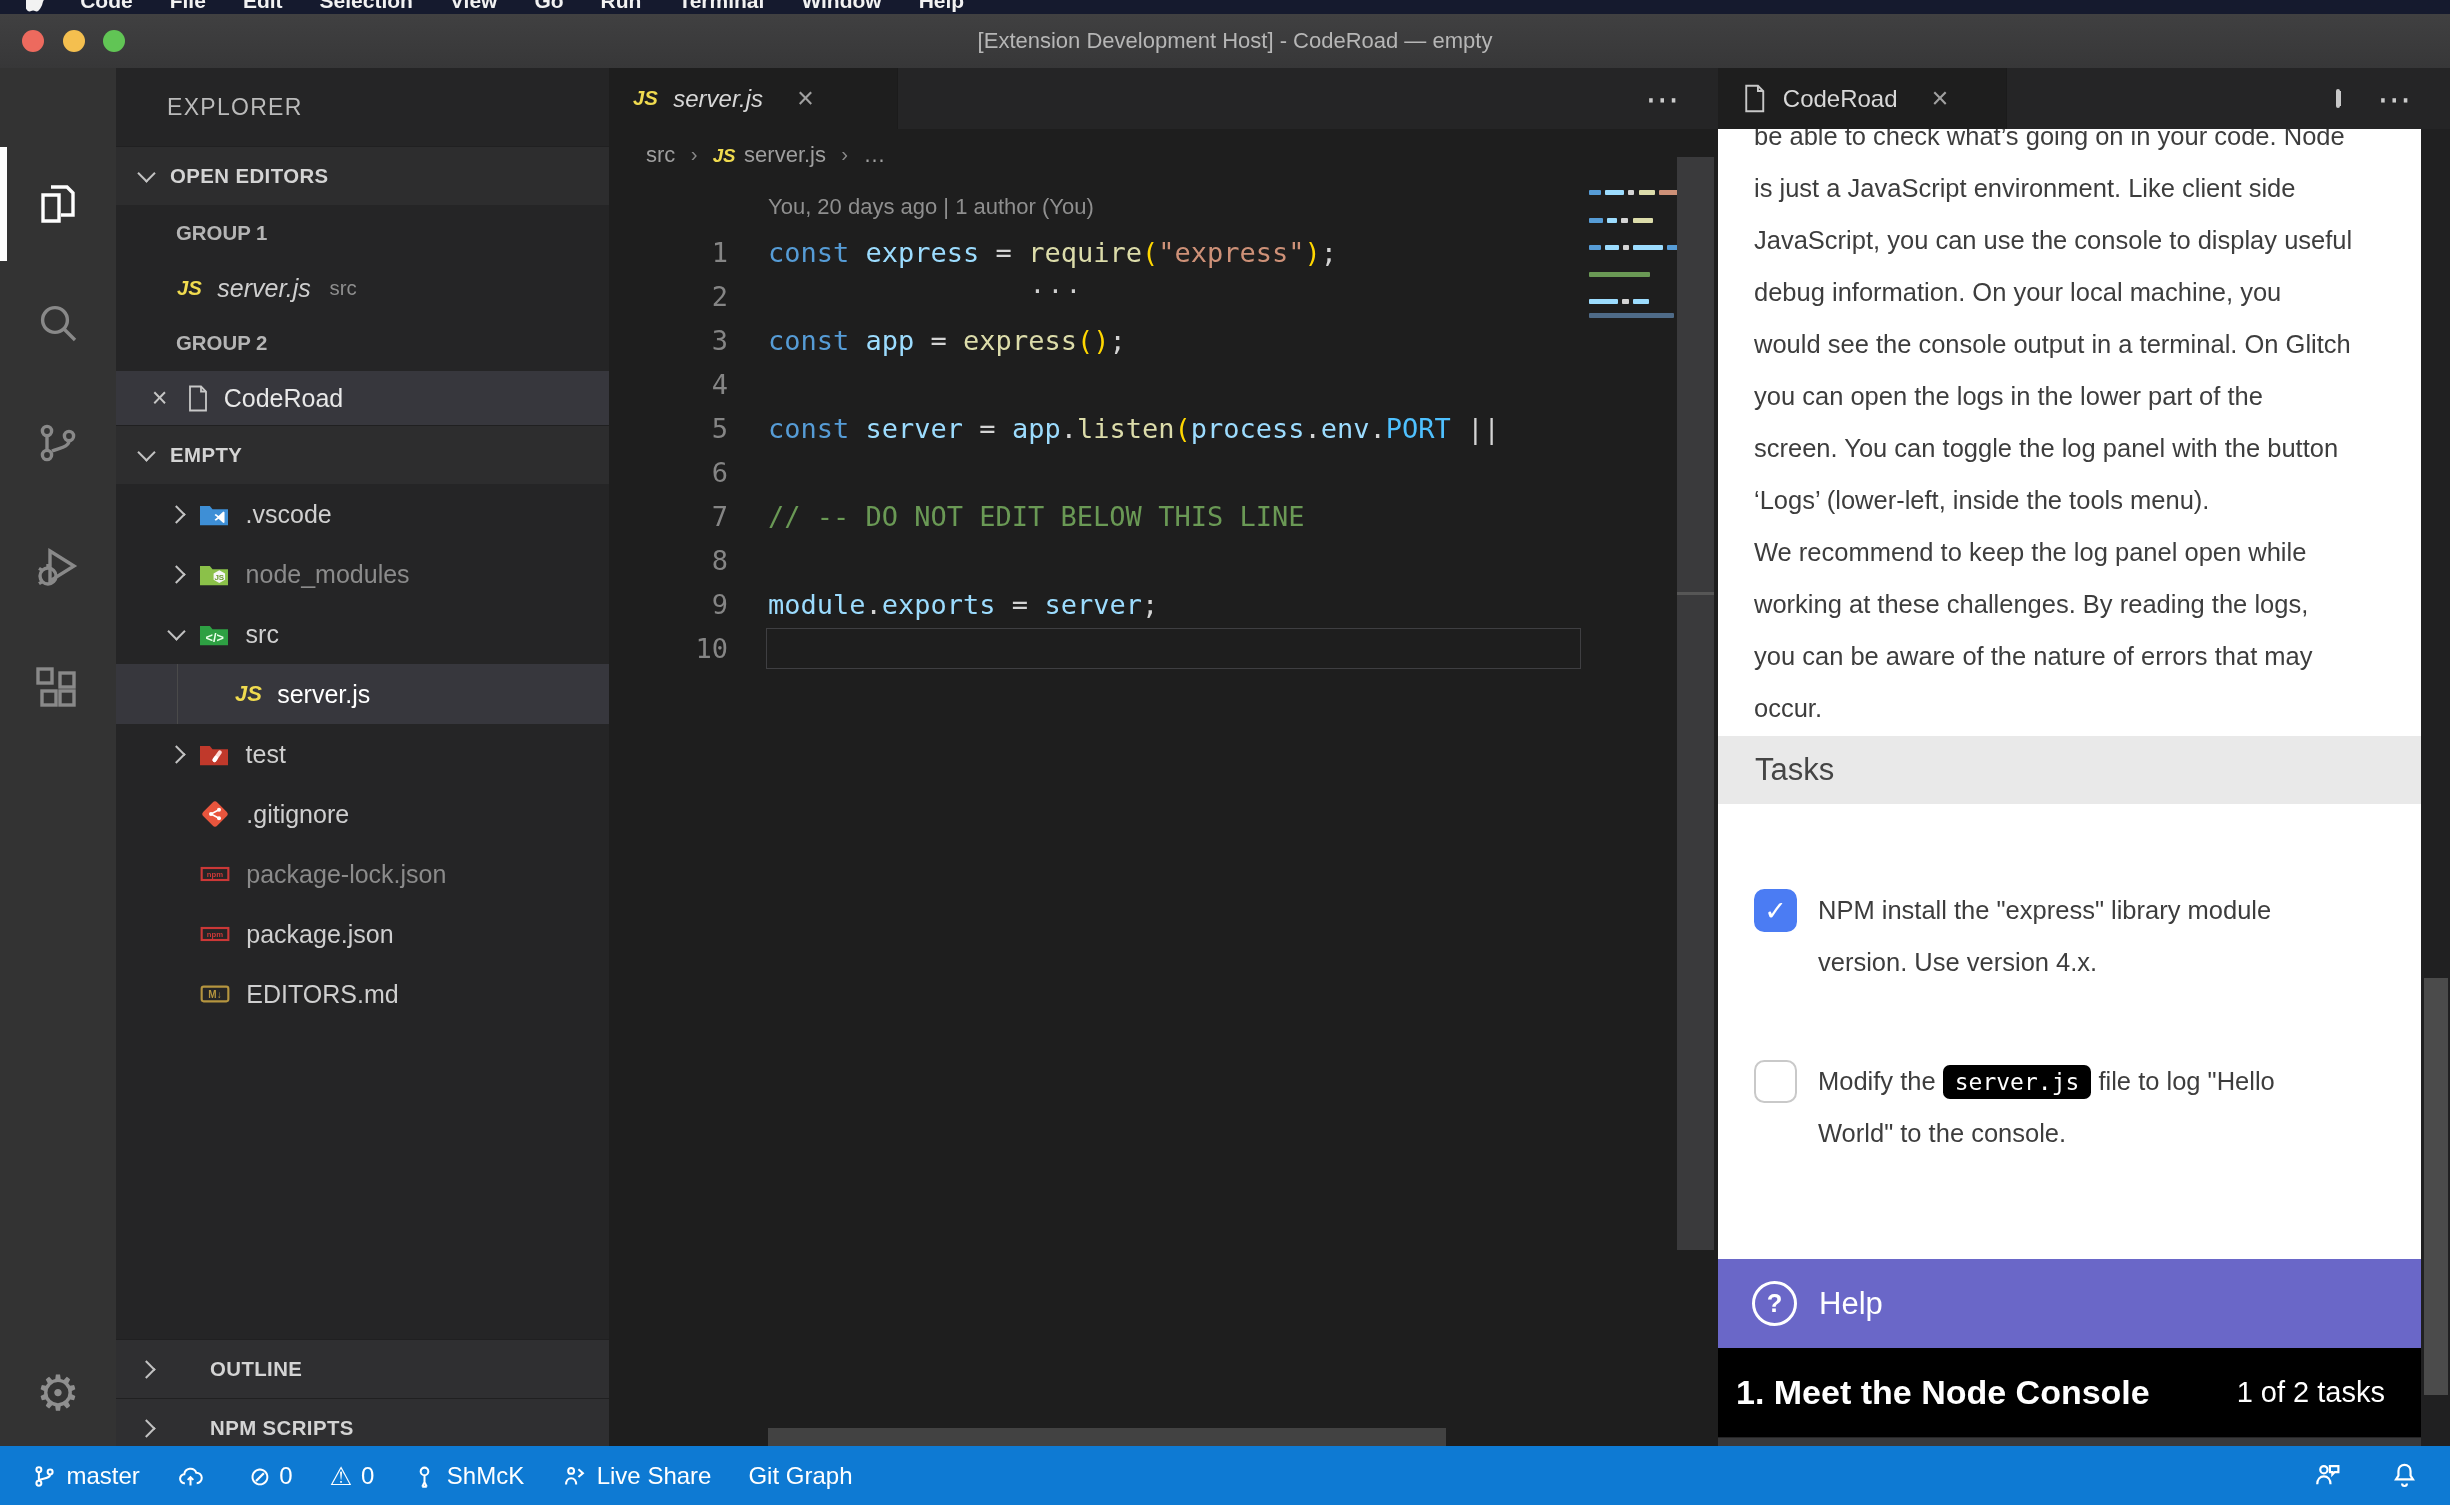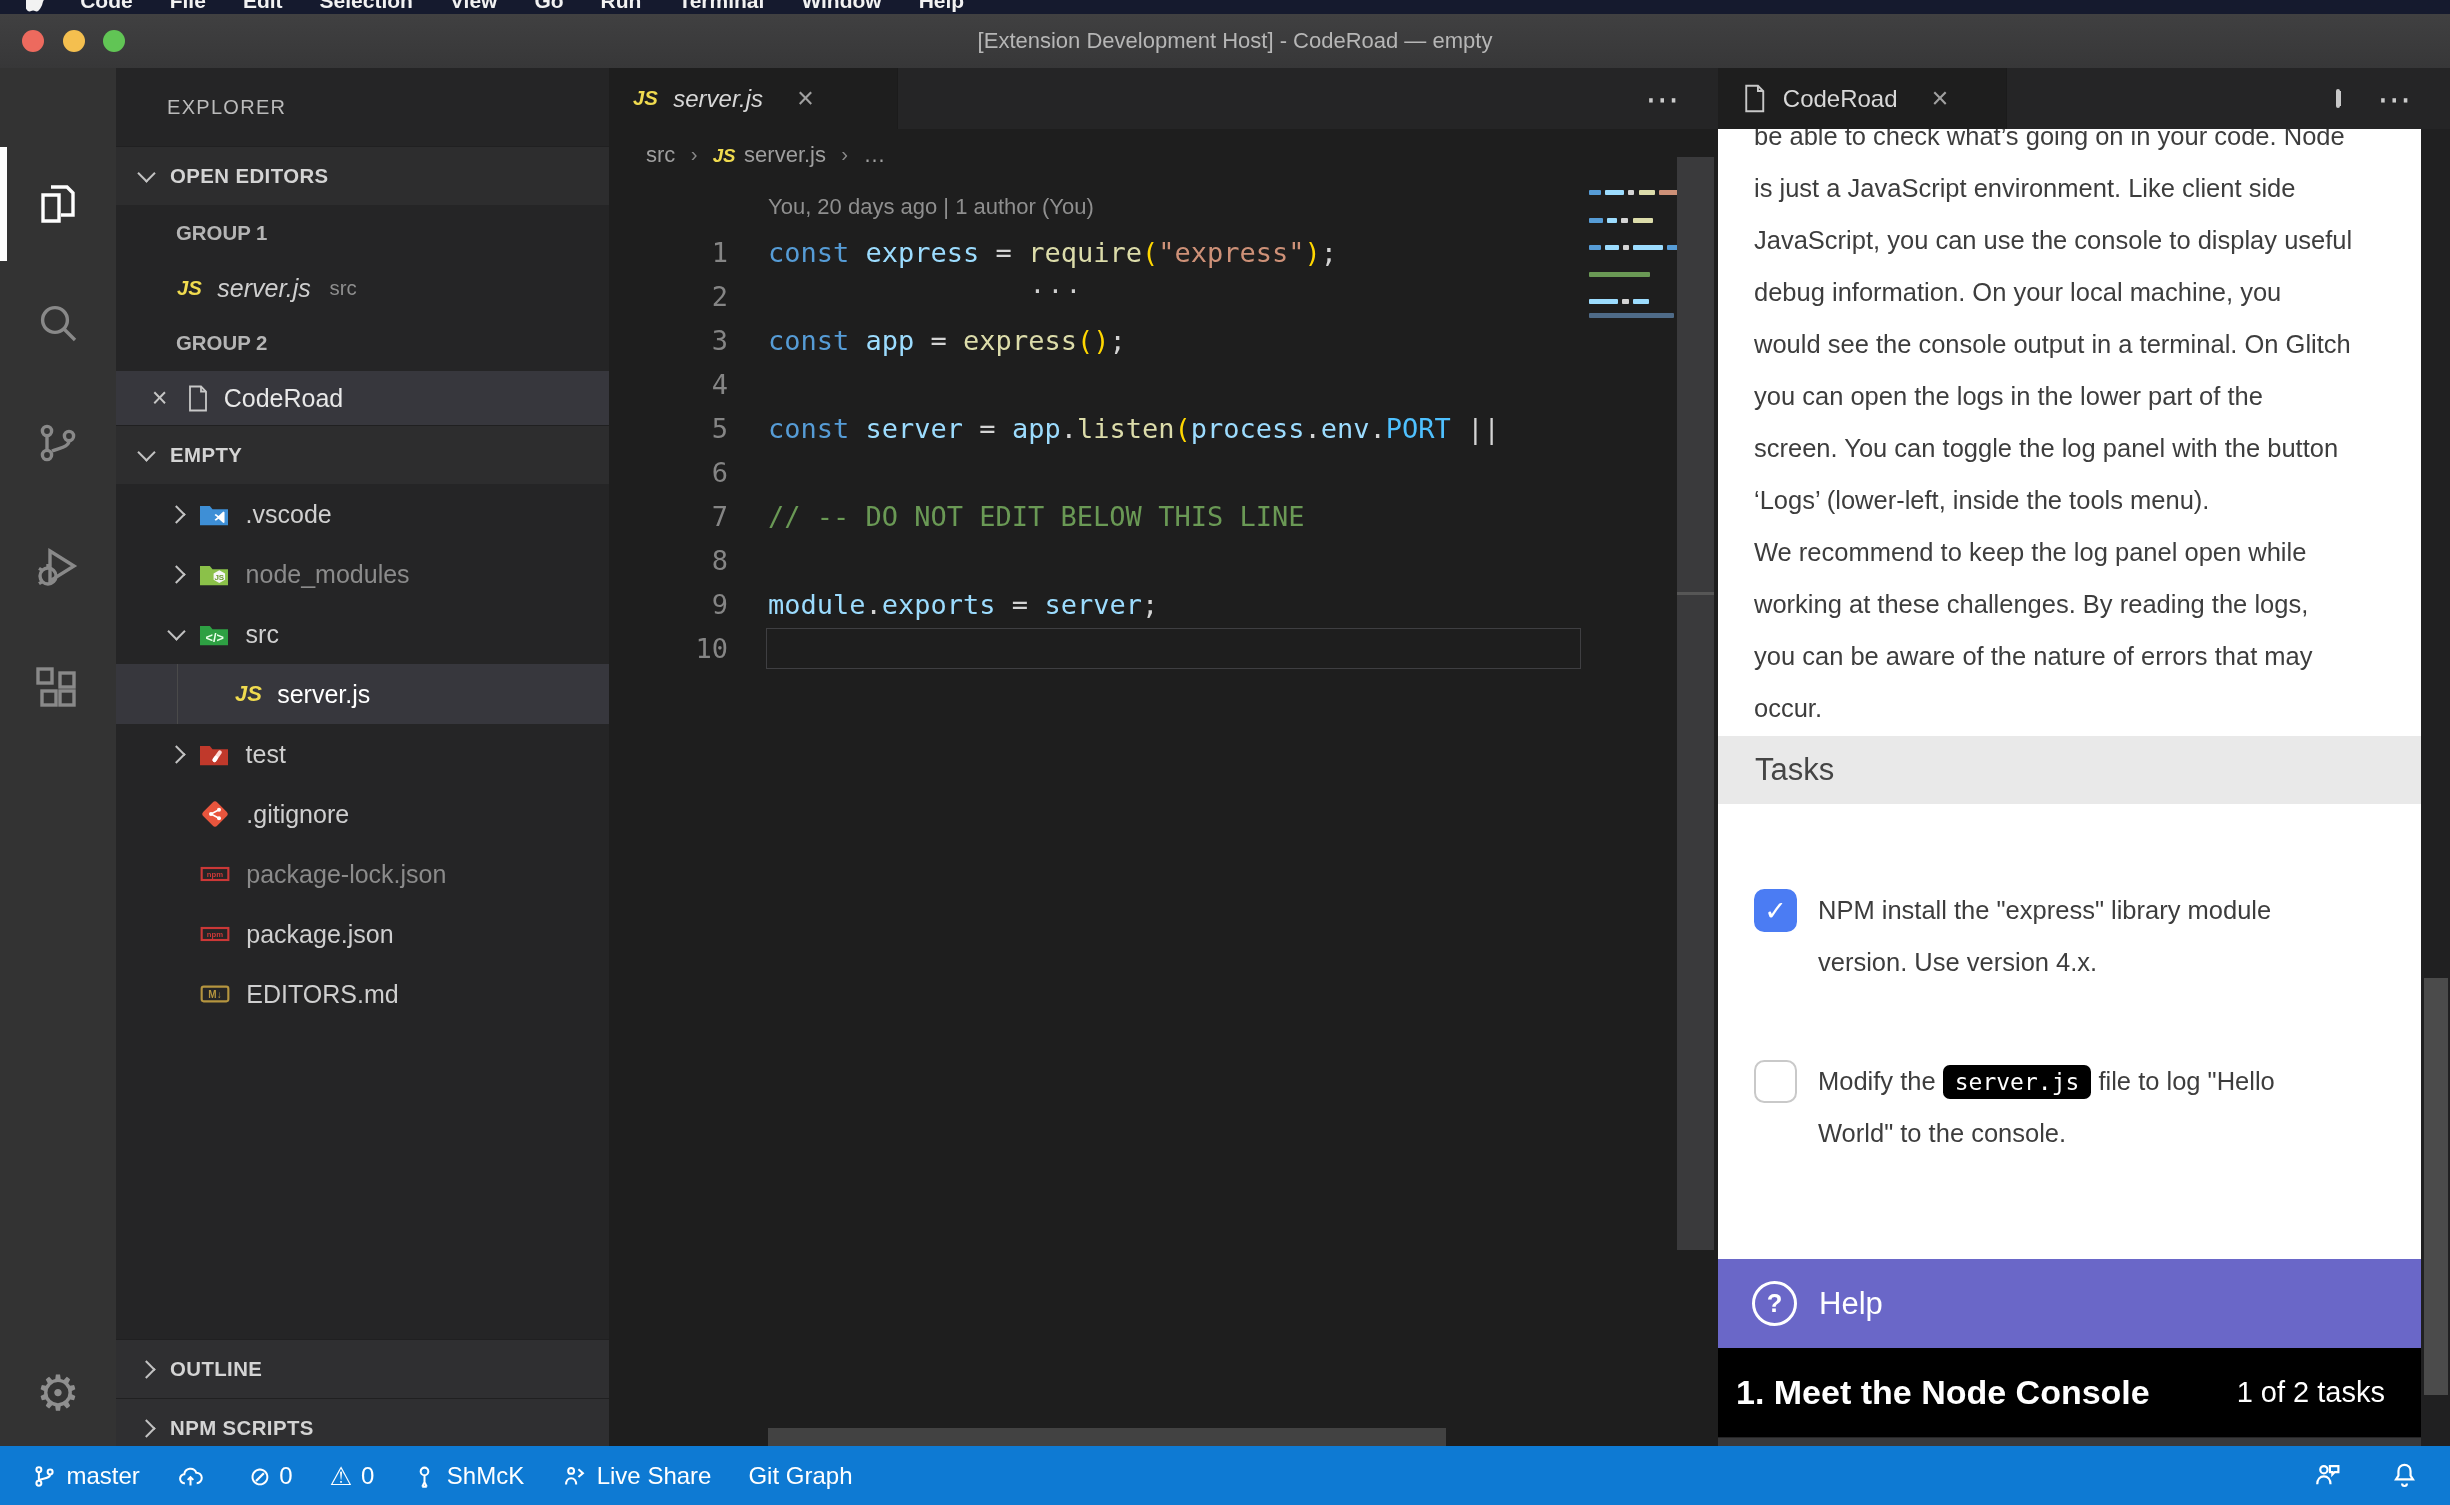--- a/index.html
+++ b/index.html
@@ -25,21 +25,21 @@
   
   .activitybar{position:absolute;left:0;top:68px;width:116px;bottom:49px;background:#333333;}
   .act-item{position:absolute;left:0;width:116px;height:128px;display:flex;align-items:center;justify-content:center;}
   .act-item svg{width:48px;height:48px;stroke:#898989;fill:none;stroke-width:1.7;}
   .act-item.active svg{stroke:#ffffff;}
   .act-item.active::before{content:"";position:absolute;left:0;top:6.8px;bottom:6.8px;width:6.8px;background:#ffffff;}
   .act-gear{position:absolute;left:0;width:116px;height:94px;display:flex;align-items:center;justify-content:center;
             color:#8f8f8f;font-size:49px;}
   
   .sidebar{position:absolute;left:116px;top:68px;width:493px;bottom:49px;background:#252526;border-right:0.9px solid #1b1b1b;}
-  .sb-title{height:78px;line-height:78px;padding-left:51px;color:#bbbbbb;font-size:20px;letter-spacing:1.3px;}
+  .sb-title{height:78px;line-height:78px;padding-left:51px;color:#bbbbbb;font-size:23px;letter-spacing:1.3px;}
   .sect{height:58px;display:flex;align-items:center;background:#2d2d2e;border-top:0.9px solid #202021;}
   .sect .chev{margin-left:24px;margin-right:17px;}
   .sect .slabel{font-size:20.4px;font-weight:bold;color:#d4d4d4;letter-spacing:0.4px;}
   .chev{width:11px;height:11px;border-right:2.6px solid #c2c2c2;border-bottom:2.6px solid #c2c2c2;display:inline-block;flex:none;}
   .chev.down{transform:rotate(45deg);margin-top:-5.1px;}
   .chev.right{transform:rotate(-45deg);}
   .oe-group{height:56px;line-height:56px;padding-left:60px;font-size:20.4px;font-weight:bold;color:#b5b5b5;}
   .oe-row{height:54px;display:flex;align-items:center;padding-left:61px;color:#cfcfcf;font-size:25px;}
   .oe-row.selected{background:#37373d;padding-left:31px;}
   .oe-close{color:#c5c5c5;font-size:27px;margin-right:13.6px;width:25.5px;text-align:center;}
@@ -50,21 +50,21 @@
   .fileicon{width:29px;height:34px;margin-right:13.6px;flex:none;}
   .tree-row{height:60px;display:flex;align-items:center;position:relative;color:#cfcfcf;font-size:25px;}
   .tree-row .chev{margin-left:54px;margin-right:15.3px;}
   .tree-row .nochev{width:29px;margin-left:54px;display:inline-block;flex:none;}
   .tree-row .ticon{width:32px;height:32px;margin-right:15.3px;flex:none;}
   .tree-row.dim .tlabel{color:#8b8b8b;}
   .tree-row.selected{background:#37373d;}
   .tree-row.selected .tlabel{color:#ffffff;}
   .guide{position:absolute;left:61px;top:0;bottom:0;width:0.9px;background:#4a4a4a;}
   .sb-bottom{position:absolute;left:0;right:0;bottom:0;}
-  .sb-bottom .sect{background:#2f2f31;}
+  .sb-bottom .sect{background:#2f2f31;gap:40px;}
   
   .editor{position:absolute;left:609px;top:68px;width:1109px;bottom:49px;background:#1e1e1e;overflow:hidden;}
   .tabbar{position:absolute;left:0;top:0;right:0;height:61px;background:#252526;}
   .tab{position:absolute;left:0;top:0;height:61px;background:#1e1e1e;display:flex;align-items:center;padding:0 24px;border-right:0.9px solid #1b1b1b;box-sizing:border-box;}
   .tab-label{color:#d8d8d8;font-size:24px;font-style:italic;margin-right:34px;}
   .tab-label.rm{font-style:normal;}
   .tab-close{color:#a0a0a0;font-size:29px;}
   .tab-actions{position:absolute;right:37px;top:0;height:61px;display:flex;align-items:center;gap:37px;}
   .dots3{color:#cccccc;font-size:34px;letter-spacing:1.7px;}
   .spliticon{width:31px;height:25.5px;border:2.6px solid #c8c8c8;border-radius:2.6px;position:relative;}

